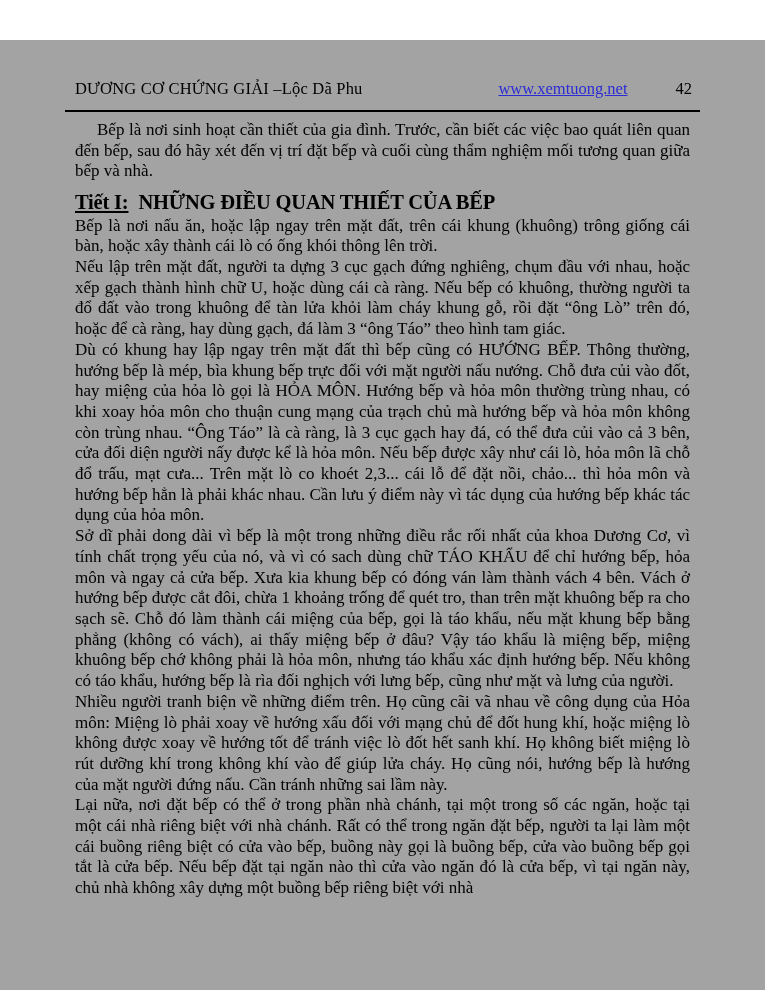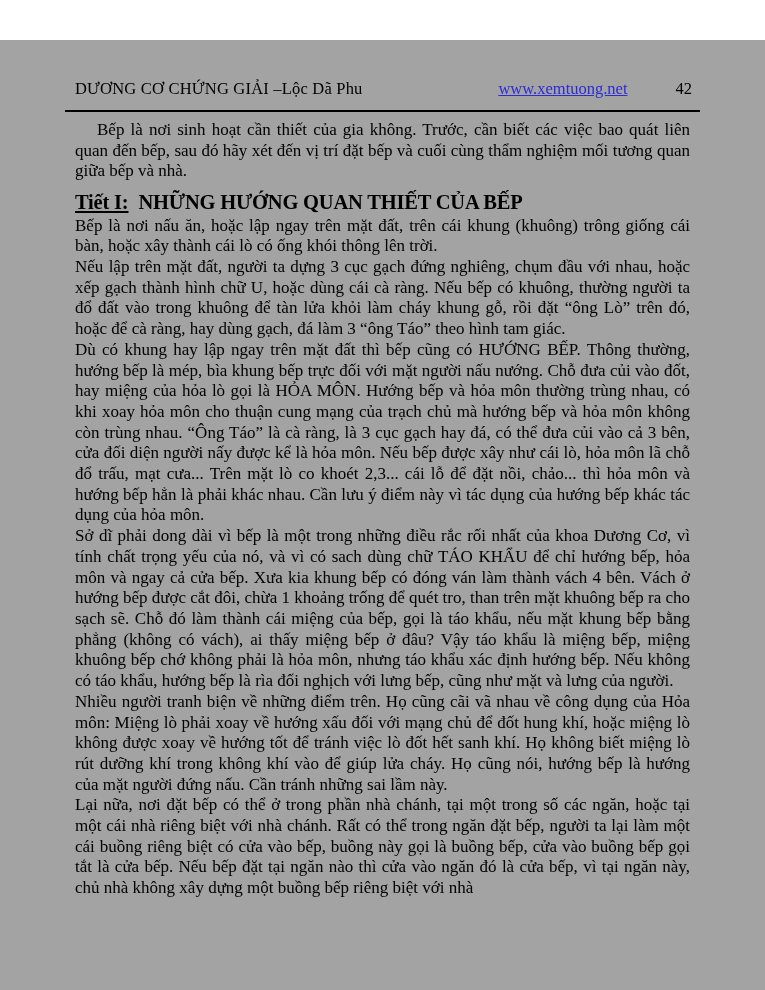--- a/index.html
+++ b/index.html
@@ -73,24 +73,24 @@
 <div class="page">
 
   <div class="page-header">
     <span class="doc-title">DƯƠNG CƠ CHỨNG GIẢI –Lộc Dã Phu</span>
     <a class="site-link" href="#" style="color: rgb(43, 43, 213);">www.xemtuong.net</a>
     <span class="page-num">42</span>
   </div>
 
   <div class="body-text">
 
-    <p class="first-indent">Bếp là nơi sinh hoạt cần thiết của gia không. Trước, cần biết các việc bao quát liên quan đến bếp, sau đó hãy xét đến vị trí đặt bếp và cuối cùng thẩm nghiệm mối tương quan giữa bếp và nhà.</p>
+    <p class="first-indent">Bếp là nơi sinh hoạt cần thiết của gia đình. Trước, cần biết các việc bao quát liên quan đến bếp, sau đó hãy xét đến vị trí đặt bếp và cuối cùng thẩm nghiệm mối tương quan giữa bếp và nhà.</p>
 
     <h2 class="section-heading">
-      <span class="heading-label">Tiết I:</span><span>NHỮNG HƯỚNG QUAN THIẾT CỦA BẾP</span>
+      <span class="heading-label">Tiết I:</span><span>NHỮNG ĐIỀU QUAN THIẾT CỦA BẾP</span>
     </h2>
 
     <p>Bếp là nơi nấu ăn, hoặc lập ngay trên mặt đất, trên cái khung (khuông) trông giống cái bàn, hoặc xây thành cái lò có ống khói thông lên trời.</p>
 
     <p>Nếu lập trên mặt đất, người ta dựng 3 cục gạch đứng nghiêng, chụm đầu với nhau, hoặc xếp gạch thành hình chữ U, hoặc dùng cái cà ràng. Nếu bếp có khuông, thường người ta đổ đất vào trong khuông để tàn lửa khỏi làm cháy khung gỗ, rồi đặt “ông Lò” trên đó, hoặc để cà ràng, hay dùng gạch, đá làm 3 “ông Táo” theo hình tam giác.</p>
 
     <p>Dù có khung hay lập ngay trên mặt đất thì bếp cũng có HƯỚNG BẾP. Thông thường, hướng bếp là mép, bìa khung bếp trực đối với mặt người nấu nướng. Chỗ đưa củi vào đốt, hay miệng của hỏa lò gọi là HỎA MÔN. Hướng bếp và hỏa môn thường trùng nhau, có khi xoay hỏa môn cho thuận cung mạng của trạch chủ mà hướng bếp và hỏa môn không còn trùng nhau. “Ông Táo” là cà ràng, là 3 cục gạch hay đá, có thể đưa củi vào cả 3 bên, cửa đối diện người nấy được kể là hỏa môn. Nếu bếp được xây như cái lò, hỏa môn lã chỗ đổ trấu, mạt cưa... Trên mặt lò co khoét 2,3... cái lỗ để đặt nồi, chảo... thì hỏa môn và hướng bếp hẳn là phải khác nhau. Cần lưu ý điểm này vì tác dụng của hướng bếp khác tác dụng của hỏa môn.</p>
 
     <p>Sở dĩ phải dong dài vì bếp là một trong những điều rắc rối nhất của khoa Dương Cơ, vì tính chất trọng yếu của nó, và vì có sach dùng chữ TÁO KHẨU để chỉ hướng bếp, hỏa môn và ngay cả cửa bếp. Xưa kia khung bếp có đóng ván làm thành vách 4 bên. Vách ở hướng bếp được cắt đôi, chừa 1 khoảng trống để quét tro, than trên mặt khuông bếp ra cho sạch sẽ. Chỗ đó làm thành cái miệng của bếp, gọi là táo khẩu, nếu mặt khung bếp bằng phẳng (không có vách), ai thấy miệng bếp ở đâu? Vậy táo khẩu là miệng bếp, miệng khuông bếp chớ không phải là hỏa môn, nhưng táo khẩu xác định hướng bếp. Nếu không có táo khẩu, hướng bếp là rìa đối nghịch với lưng bếp, cũng như mặt và lưng của người.</p>
 

